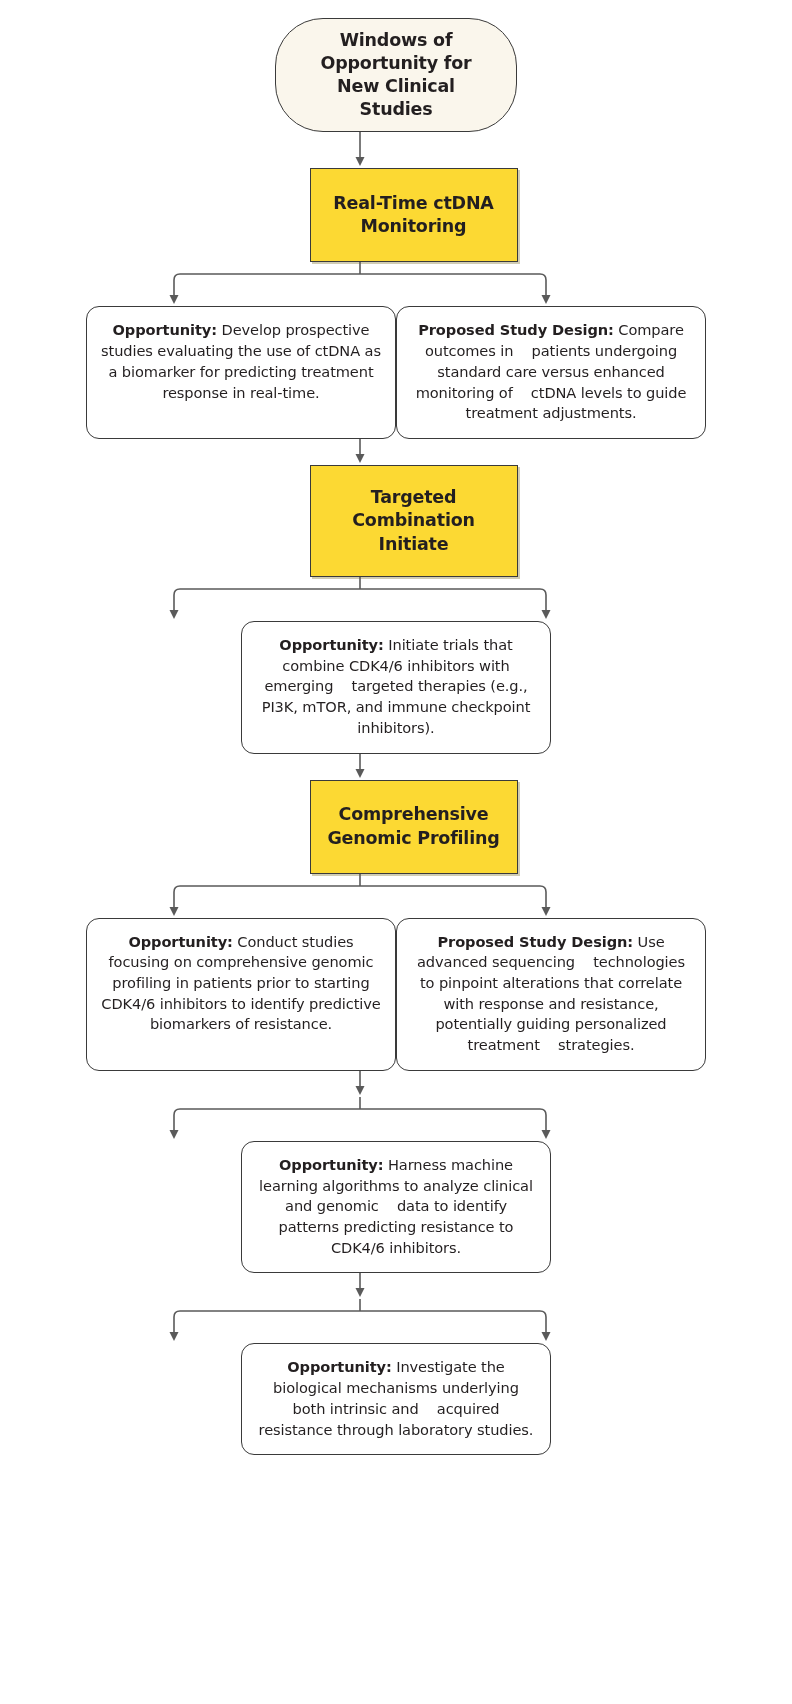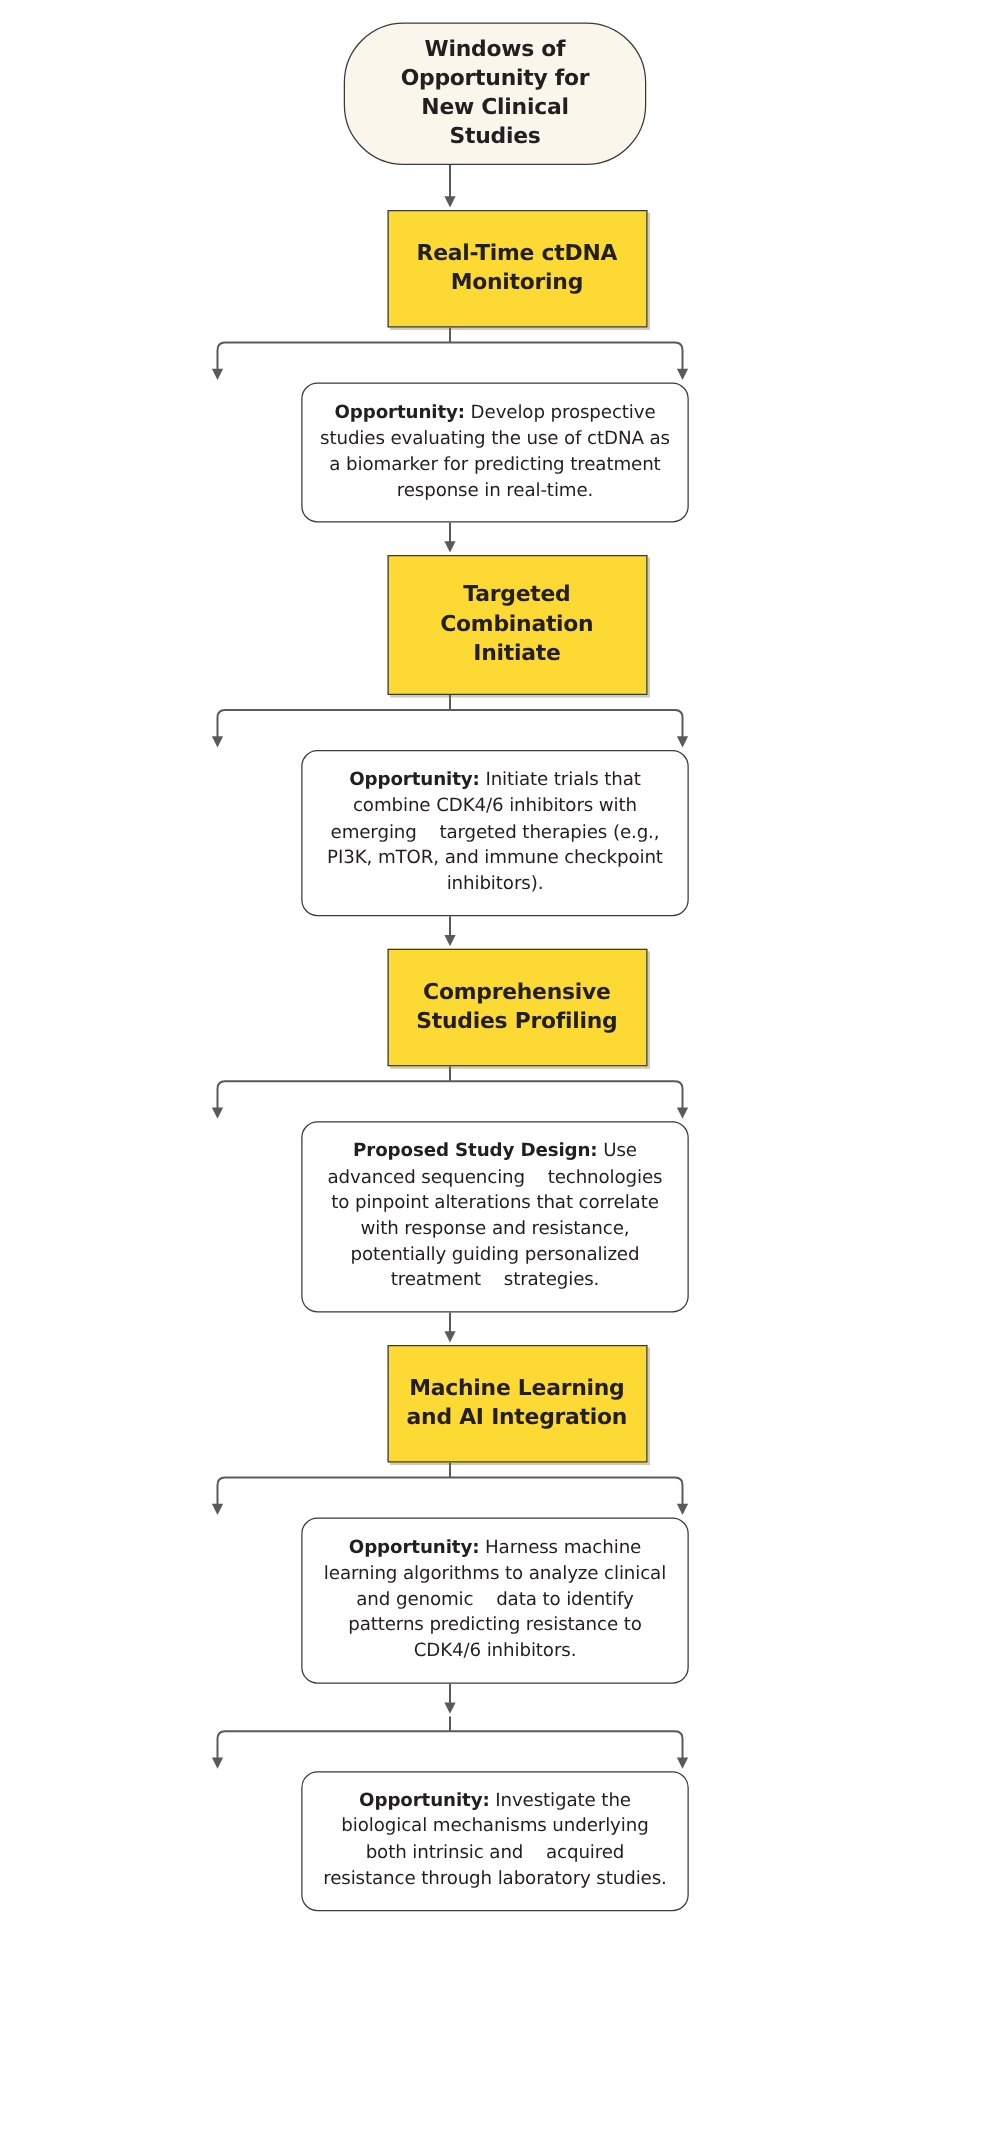--- a/index.html
+++ b/index.html
@@ -122,20 +122,21 @@
     <div class="conn">
       <svg width="792" height="44" viewBox="0 0 792 44" aria-hidden="true">
         <path d="M360 0 L360 12" stroke="#5a5a5a" stroke-width="1.6" fill="none"></path>
         <path d="M174 34 L174 18 Q174 12 180 12 L540 12 Q546 12 546 18 L546 34" stroke="#5a5a5a" stroke-width="1.6" fill="none"></path>
         <path d="M174 42 L169.5 33 L178.5 33 Z" fill="#5a5a5a"></path>
         <path d="M546 42 L541.5 33 L550.5 33 Z" fill="#5a5a5a"></path>
       </svg>
     </div>
     <div class="pair">
       <div class="leaf"><b>Opportunity:</b><span> Develop prospective studies evaluating the use of ctDNA as a biomarker for predicting treatment response in real-time.</span></div>
+      <div class="leaf"><b>Proposed Study Design:</b><span> Compare outcomes in    patients undergoing standard care versus enhanced monitoring of    ctDNA levels to guide treatment adjustments.</span></div>
     </div>
   </div>
 
   <div class="conn">
     <svg width="792" height="26" viewBox="0 0 792 26" aria-hidden="true">
       <line x1="360" y1="-6" x2="360" y2="16" stroke="#5a5a5a" stroke-width="1.6"></line>
       <path d="M360 24 L355.5 15 L364.5 15 Z" fill="#5a5a5a"></path>
     </svg>
   </div>
 
@@ -158,46 +159,44 @@
 
   <div class="conn">
     <svg width="792" height="26" viewBox="0 0 792 26" aria-hidden="true">
       <line x1="360" y1="-6" x2="360" y2="16" stroke="#5a5a5a" stroke-width="1.6"></line>
       <path d="M360 24 L355.5 15 L364.5 15 Z" fill="#5a5a5a"></path>
     </svg>
   </div>
 
   <div class="section">
     <div class="stage-wrap">
-      <div class="stage-node stage-h2">Comprehensive Studies Profiling</div>
-    </div>
-    <div class="conn">
-      <svg width="792" height="44" viewBox="0 0 792 44" aria-hidden="true">
-        <path d="M360 0 L360 12" stroke="#5a5a5a" stroke-width="1.6" fill="none"></path>
-        <path d="M174 34 L174 18 Q174 12 180 12 L540 12 Q546 12 546 18 L546 34" stroke="#5a5a5a" stroke-width="1.6" fill="none"></path>
-        <path d="M174 42 L169.5 33 L178.5 33 Z" fill="#5a5a5a"></path>
-        <path d="M546 42 L541.5 33 L550.5 33 Z" fill="#5a5a5a"></path>
-      </svg>
-    </div>
-    <div class="pair">
+      <div class="stage-node stage-h2">Comprehensive Genomic Profiling</div>
+    </div>
+    <div class="conn">
+      <svg width="792" height="44" viewBox="0 0 792 44" aria-hidden="true">
+        <path d="M360 0 L360 12" stroke="#5a5a5a" stroke-width="1.6" fill="none"></path>
+        <path d="M174 34 L174 18 Q174 12 180 12 L540 12 Q546 12 546 18 L546 34" stroke="#5a5a5a" stroke-width="1.6" fill="none"></path>
+        <path d="M174 42 L169.5 33 L178.5 33 Z" fill="#5a5a5a"></path>
+        <path d="M546 42 L541.5 33 L550.5 33 Z" fill="#5a5a5a"></path>
+      </svg>
+    </div>
+    <div class="pair">
+      <div class="leaf"><b>Opportunity:</b><span> Conduct studies focusing on comprehensive genomic profiling in patients prior to starting CDK4/6 inhibitors to identify predictive biomarkers of resistance.</span></div>
       <div class="leaf"><b>Proposed Study Design:</b><span> Use advanced sequencing    technologies to pinpoint alterations that correlate with response and resistance, potentially guiding personalized treatment    strategies.</span></div>
     </div>
   </div>
 
   <div class="conn">
     <svg width="792" height="26" viewBox="0 0 792 26" aria-hidden="true">
       <line x1="360" y1="-6" x2="360" y2="16" stroke="#5a5a5a" stroke-width="1.6"></line>
       <path d="M360 24 L355.5 15 L364.5 15 Z" fill="#5a5a5a"></path>
     </svg>
   </div>
 
   <div class="section">
-    <div class="stage-wrap">
-      <div class="stage-node stage-h4">Machine Learning and AI Integration</div>
-    </div>
     <div class="conn">
       <svg width="792" height="44" viewBox="0 0 792 44" aria-hidden="true">
         <path d="M360 0 L360 12" stroke="#5a5a5a" stroke-width="1.6" fill="none"></path>
         <path d="M174 34 L174 18 Q174 12 180 12 L540 12 Q546 12 546 18 L546 34" stroke="#5a5a5a" stroke-width="1.6" fill="none"></path>
         <path d="M174 42 L169.5 33 L178.5 33 Z" fill="#5a5a5a"></path>
         <path d="M546 42 L541.5 33 L550.5 33 Z" fill="#5a5a5a"></path>
       </svg>
     </div>
     <div class="pair">
       <div class="leaf"><b>Opportunity:</b><span> Harness machine learning algorithms to analyze clinical and genomic    data to identify patterns predicting resistance to CDK4/6 inhibitors.</span></div>

